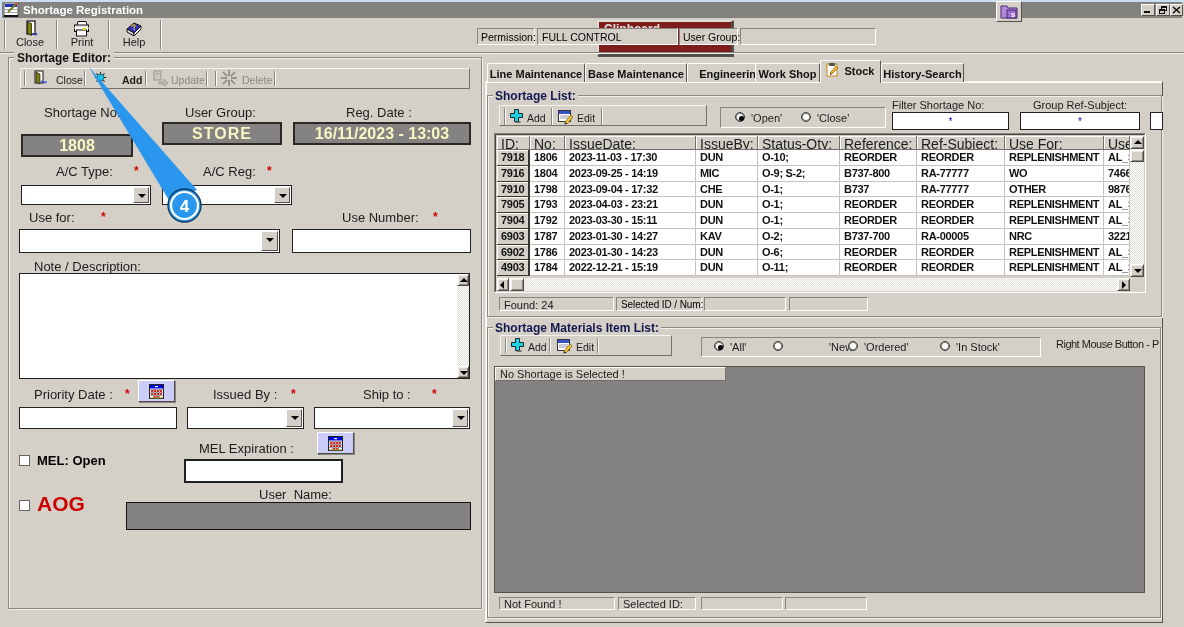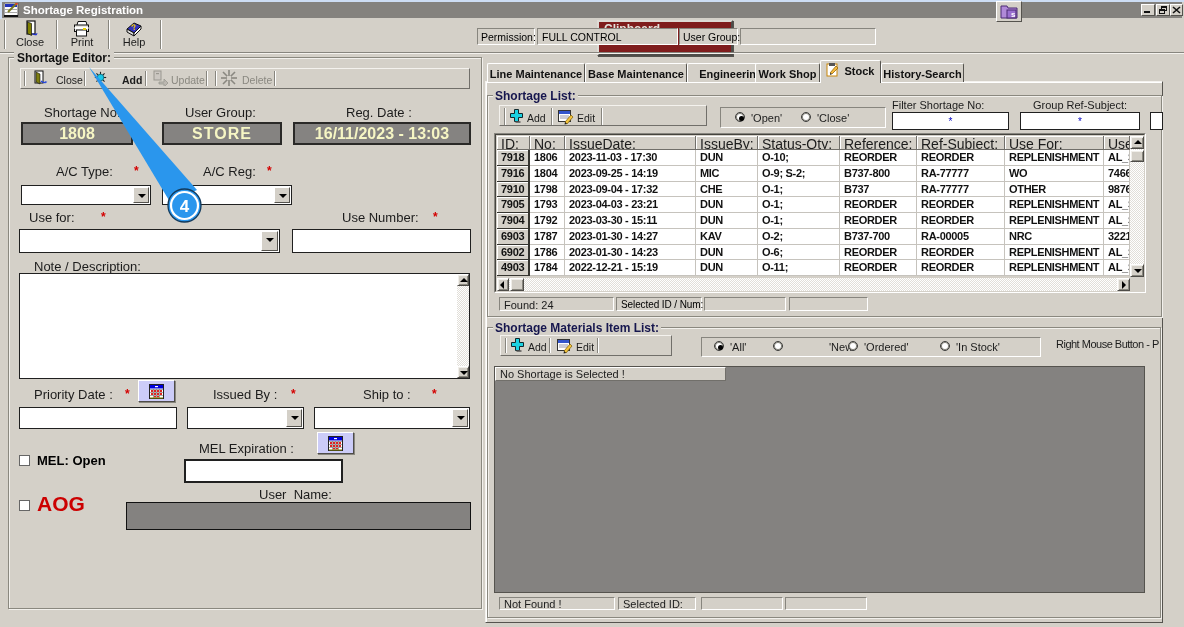--- a/index.html
+++ b/index.html
@@ -153,21 +153,21 @@
       <line x1="14" y1="2" x2="2" y2="14"></line>
     </g>
   <rect x="6" y="6" width="4" height="4" fill="#d4d0c8"></rect>
 </svg>
 <div class="ab" style="left:242px;top:74px;font-size:10.5px;color:#8a8880">Delete</div>
 <div class="ab vsep" style="left:274px;top:71px;height:15px"></div>
 
 <div class="ab lbl" style="left:44px;top:105px">Shortage  No:</div>
 <div class="ab lbl" style="left:185px;top:105px">User Group:</div>
 <div class="ab lbl" style="left:346px;top:105px">Reg. Date :</div>
-<div class="ab dark" style="left:21px;top:122px;width:112px;height:23px;line-height:20px">1808</div>
+<div class="ab dark" style="left:21px;top:134px;width:112px;height:23px;line-height:20px">1808</div>
 <div class="ab dark" style="left:162px;top:122px;width:120px;height:23px;line-height:20px;letter-spacing:1px">STORE</div>
 <div class="ab dark" style="left:293px;top:122px;width:178px;height:23px;line-height:20px">16/11/2023 - 13:03</div>
 
 <div class="ab lbl" style="left:56px;top:164px">A/C Type:</div>
 <div class="ast" style="left:134px;top:164px">*</div>
 <div class="ab lbl" style="left:203px;top:164px">A/C Reg:</div>
 <div class="ast" style="left:267px;top:164px">*</div>
 <div class="ab combo" style="left:21px;top:185px;width:130px;height:20px">
     <div class="cbtn"></div>
   </div>

